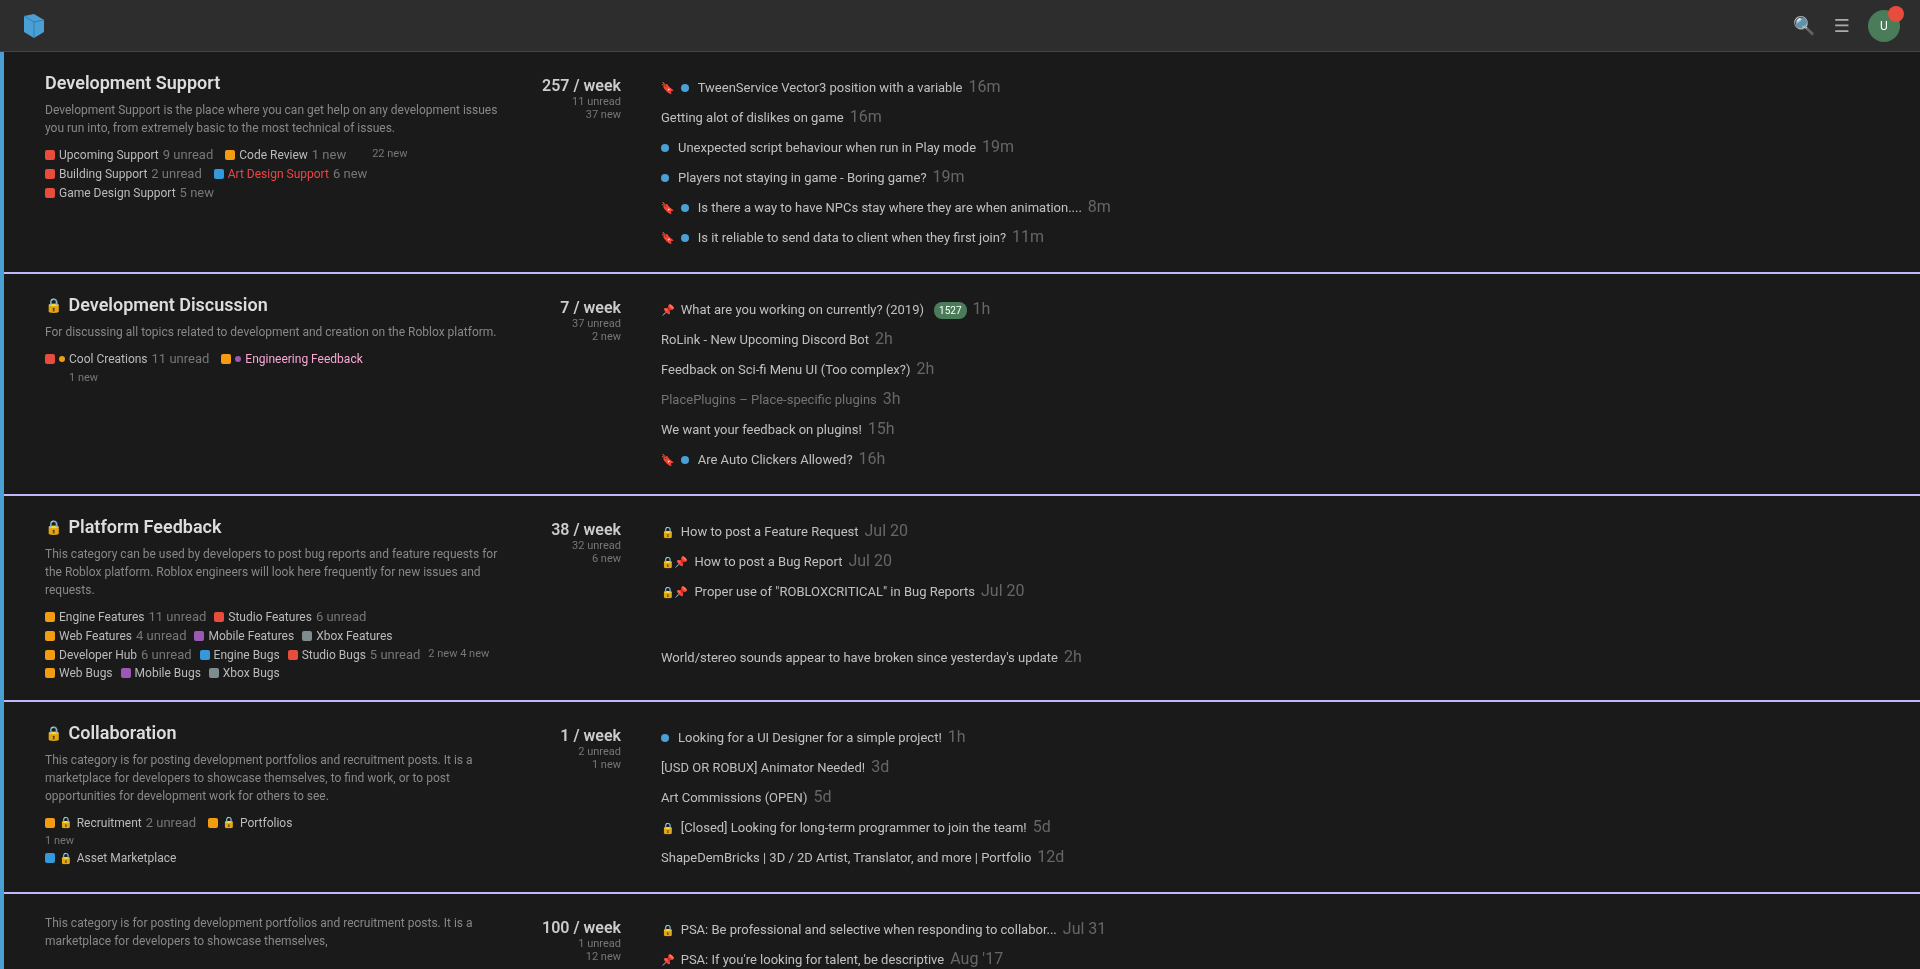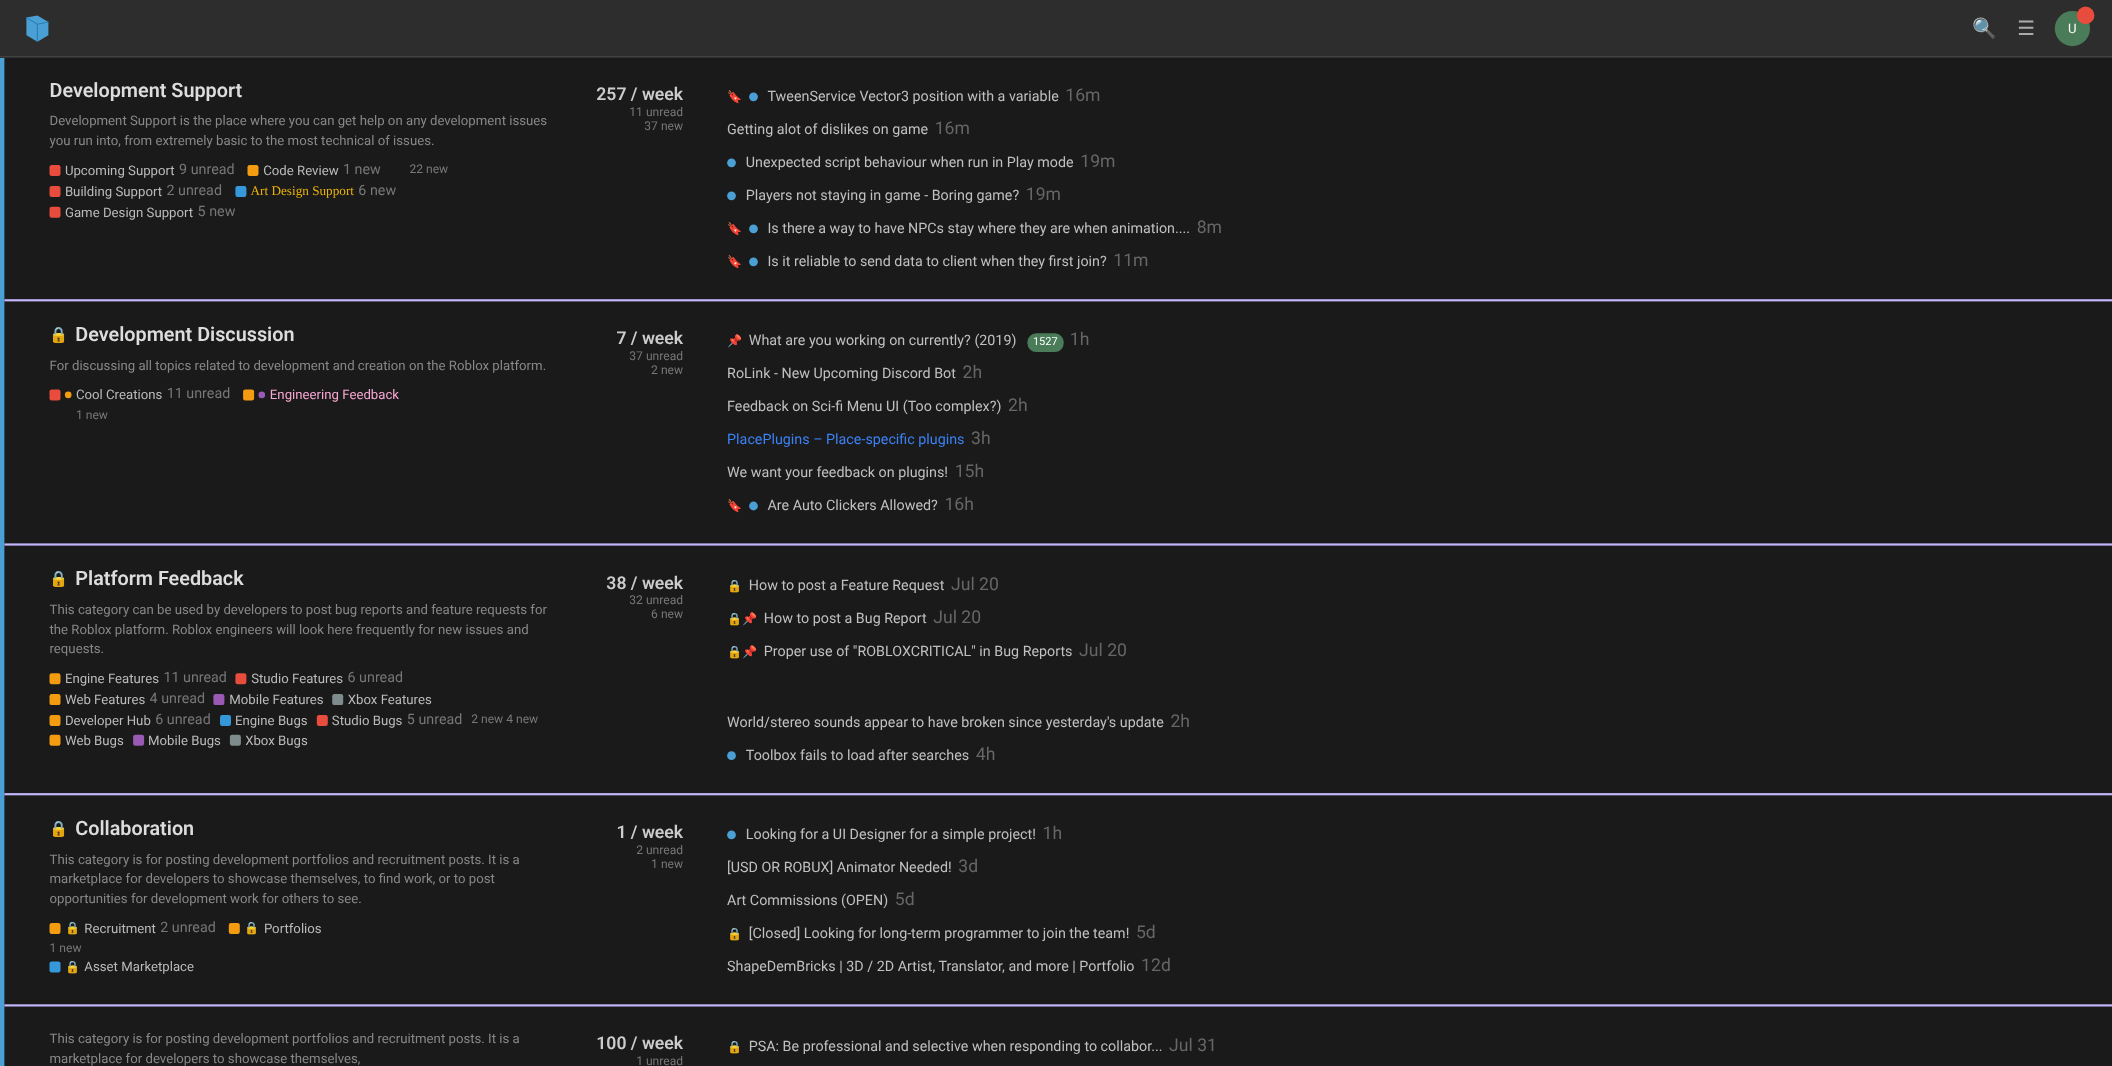--- a/index.html
+++ b/index.html
@@ -258,21 +258,21 @@
               <div style="font-size: 11px; color: rgb(119, 119, 119); padding-left: 14px;">22 new</div>
             </div>
             <div style="display: flex; gap: 12px; width: 100%;">
               <div class="subcategory-item">
                 <span class="dot" style="background:#e74c3c;"></span>
       <a href="#" style="color:#bbb;text-decoration:none;">Building Support</a>
       <span class="count">2 unread</span>
               </div>
               <div class="subcategory-item">
                 <span class="dot" style="background:#3498db;"></span>
-      <a href="#" style="color:#eab308;text-decoration:none;font-family:Liberation Serif, serif;">Art Design Support</a>
+      <a href="#" style="color:#ef4444;text-decoration:none;">Art Design Support</a>
       <span class="count">6 new</span>
               </div>
             </div>
             <div style="display: flex; gap: 12px; width: 100%;">
               <div class="subcategory-item">
                 <span class="dot" style="background:#e74c3c;"></span>
       <a href="#" style="color:#bbb;text-decoration:none;">Game Design Support</a>
       <span class="count">5 new</span>
               </div>
             </div>
@@ -354,21 +354,21 @@
           </div>
           <div class="topic-item">
       <a href="#" style="color:#c0c0c0;text-decoration:none;">RoLink - New Upcoming Discord Bot</a>
             <span class="topic-time">2h</span>
           </div>
           <div class="topic-item">
       <a href="#" style="color:#c0c0c0;text-decoration:none;">Feedback on Sci-fi Menu UI (Too complex?)</a>
             <span class="topic-time">2h</span>
           </div>
           <div class="topic-item">
-      <a href="#" style="color:#3b82f6;text-decoration:none;">PlacePlugins – Place-specific plugins</a>
+      <a href="#" style="color:#737373;text-decoration:none;">PlacePlugins – Place-specific plugins</a>
             <span class="topic-time">3h</span>
           </div>
           <div class="topic-item">
       <a href="#" style="color:#c0c0c0;text-decoration:none;">We want your feedback on plugins!</a>
             <span class="topic-time">15h</span>
           </div>
           <div class="topic-item">
             <span class="topic-icon">🔖</span>
             <span class="blue-dot"></span>
       <a href="#" style="color:#c0c0c0;text-decoration:none;">Are Auto Clickers Allowed?</a>
@@ -462,25 +462,20 @@
           </div>
           <div class="topic-item">
             <span class="topic-icon">🔒📌</span>
       <a href="#" style="color:#c0c0c0;text-decoration:none;">Proper use of "ROBLOXCRITICAL" in Bug Reports</a>
             <span class="topic-time">Jul 20</span>
           </div>
           <div class="topic-item">
       <a href="#" style="color:#c0c0c0;text-decoration:none;margin-top:39px;">World/stereo sounds appear to have broken since yesterday's update</a>
             <span class="topic-time">2h</span>
           </div>
-          <div class="topic-item">
-            <span class="blue-dot"></span>
-      <a href="#" style="color:#c0c0c0;text-decoration:none;">Toolbox fails to load after searches</a>
-            <span class="topic-time">4h</span>
-          </div>
         </div>
       </div>
       <div class="category-section">
         <div class="category-left">
           <div class="category-title">
             <span style="font-size: 14px; color: rgb(136, 136, 136);">🔒</span>
             <a href="#">Collaboration</a>
           </div>
           <div class="category-desc">This category is for posting development portfolios and recruitment posts. It is a marketplace for developers to showcase themselves, to find work, or to post opportunities for development work for others to see.</div>
           <div class="subcategories">

